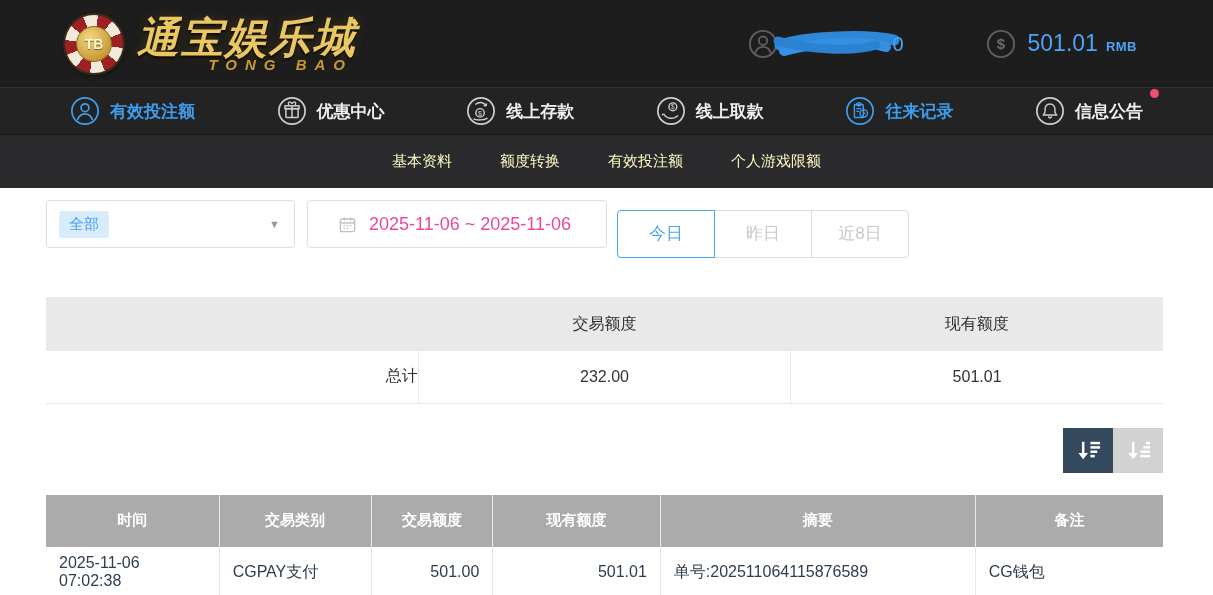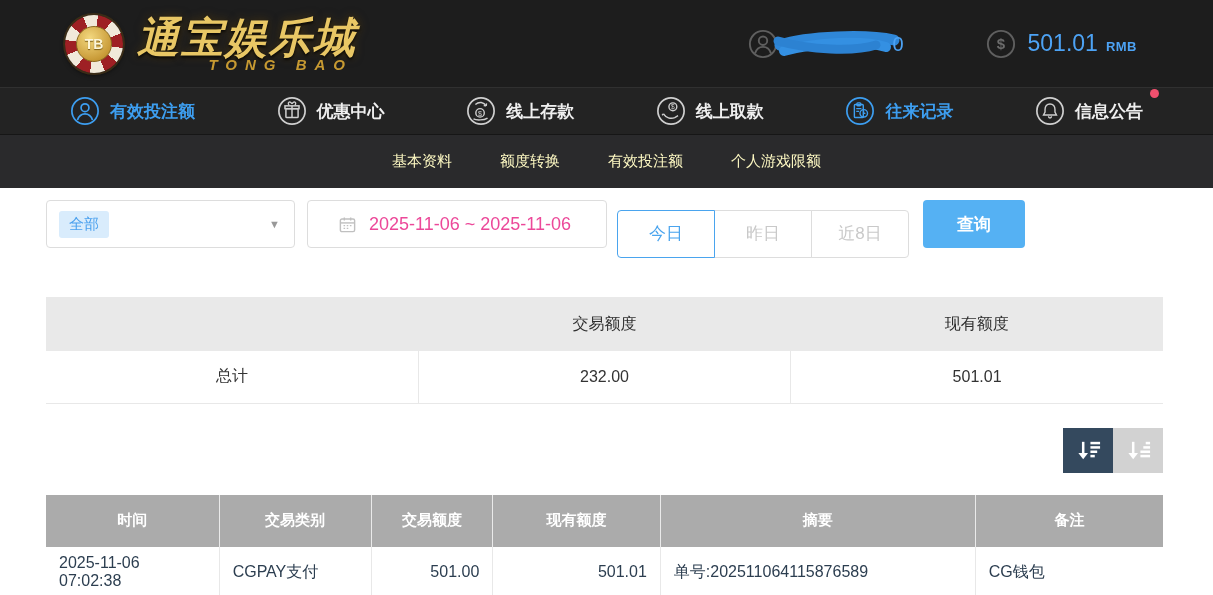--- a/index.html
+++ b/index.html
@@ -81,21 +81,21 @@
   .search-btn { width:102px; height:48px; margin-left:14px; background:#55b1f3;
     border:none; border-radius:4px; color:#fff; font-size:17px; font-weight:700;
     font-family:inherit; cursor:pointer; }
 
   
   .summary { margin-top:49px; width:100%; border-collapse:collapse; table-layout:fixed; }
   .summary thead td { height:54px; background:#e9e9e9; text-align:center;
     font-size:16px; color:#2f2f2f; }
   .summary tbody td { height:52px; background:#fff; text-align:center; font-size:16px;
     color:#333; border-bottom:1px solid #e8e8e8; border-left:1px solid #e8e8e8; }
-  .summary tbody td:first-child { border-left:none; }
+  .summary tbody td:first-child { border-left:none;text-align:right; }
 
   
   .sort-row { margin-top:24px; display:flex; justify-content:flex-end; }
   .sort-btn { width:50px; height:45px; border:none; cursor:pointer;
     display:flex; align-items:center; justify-content:center; }
   .sort-btn.active { background:#34495e; }
   .sort-btn.inactive { background:#d2d2d2; }
 
   
   .records { margin-top:22px; width:100%; border-collapse:collapse; table-layout:fixed; }
@@ -244,21 +244,20 @@
       </svg>
       <span class="date-text">2025-11-06 ~ 2025-11-06</span>
     </div>
 
     <div class="seg">
       <button class="seg-btn active">今日</button>
       <button class="seg-btn">昨日</button>
       <button class="seg-btn">近8日</button>
     </div>
 
-    <button class="search-btn">查询</button>
   </div>
 
   <table class="summary">
     <thead>
       <tr>
         <td></td>
         <td>交易额度</td>
         <td>现有额度</td>
       </tr>
     </thead>

